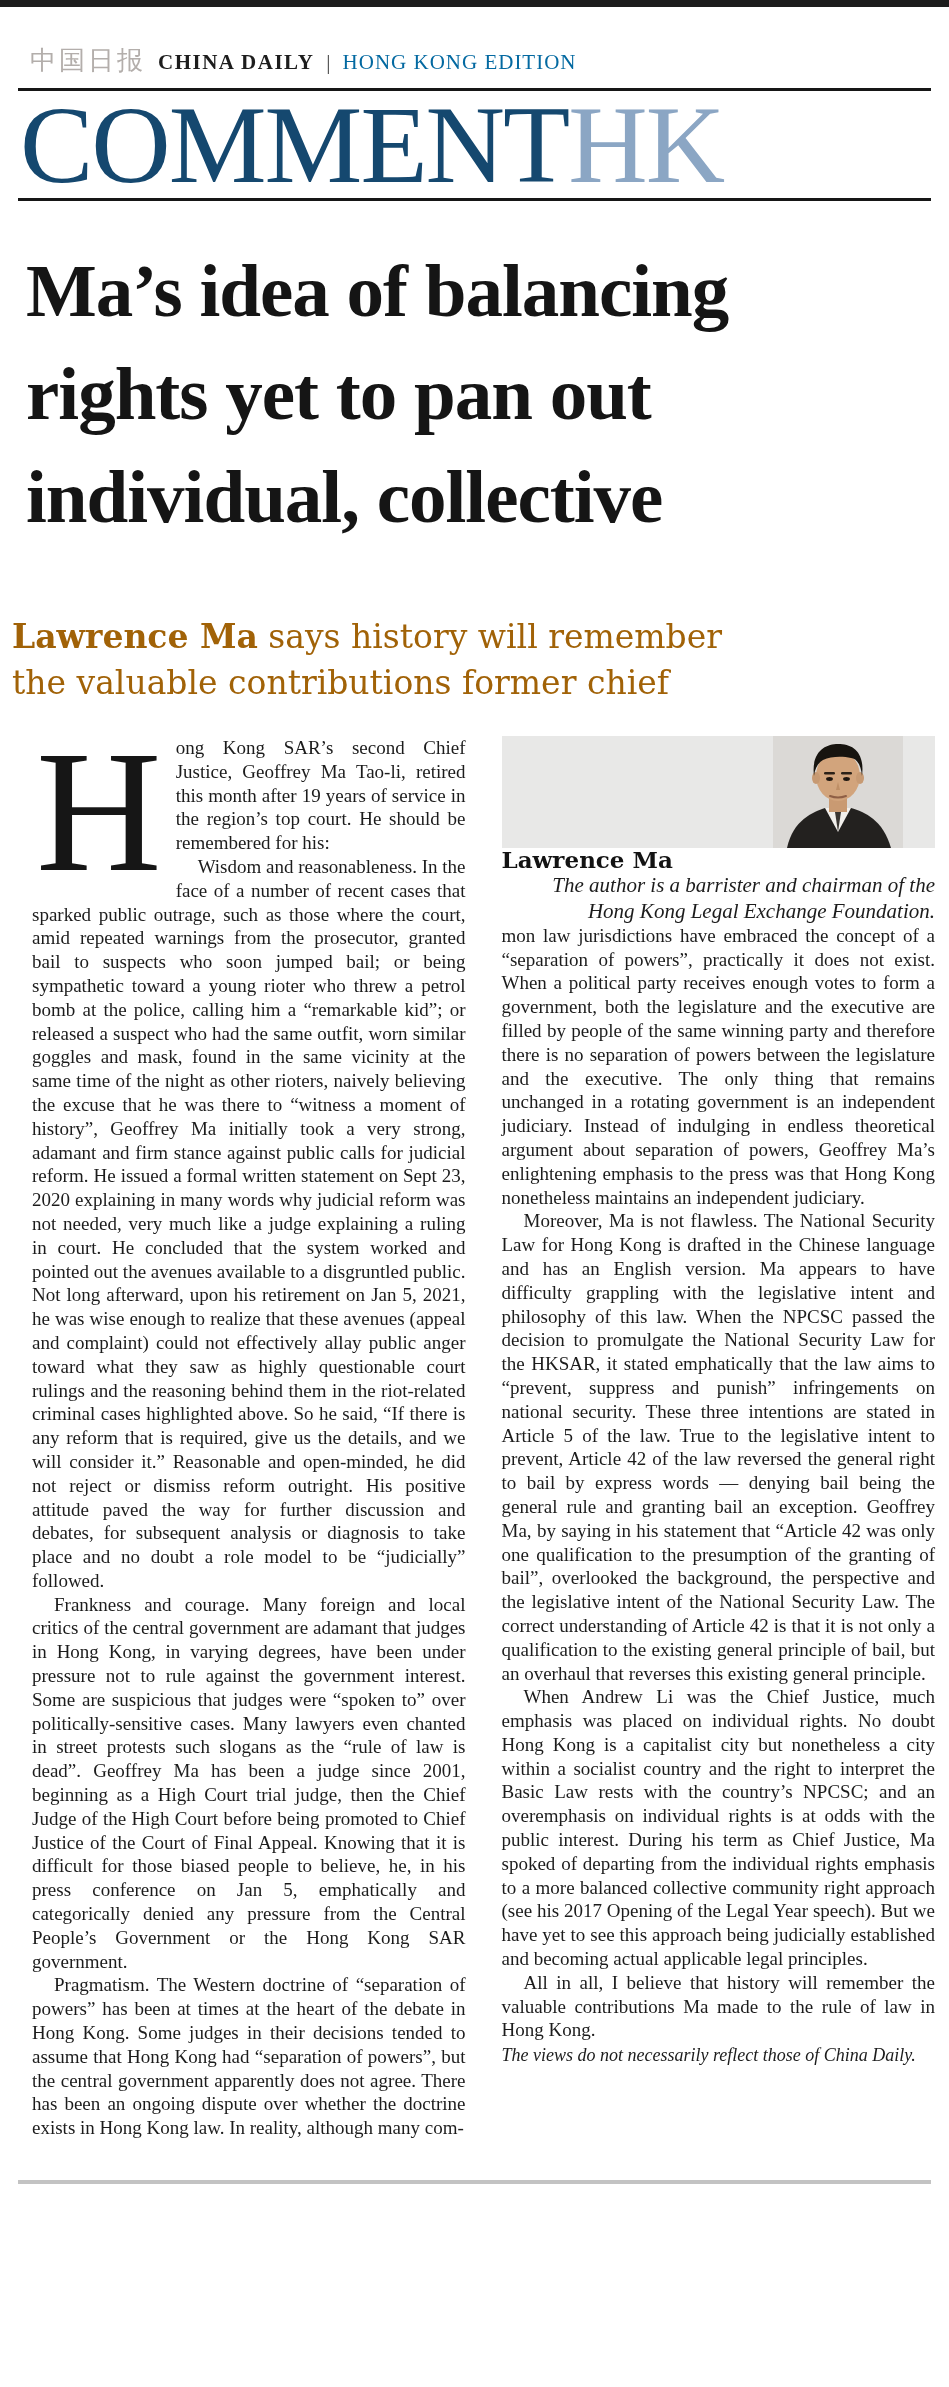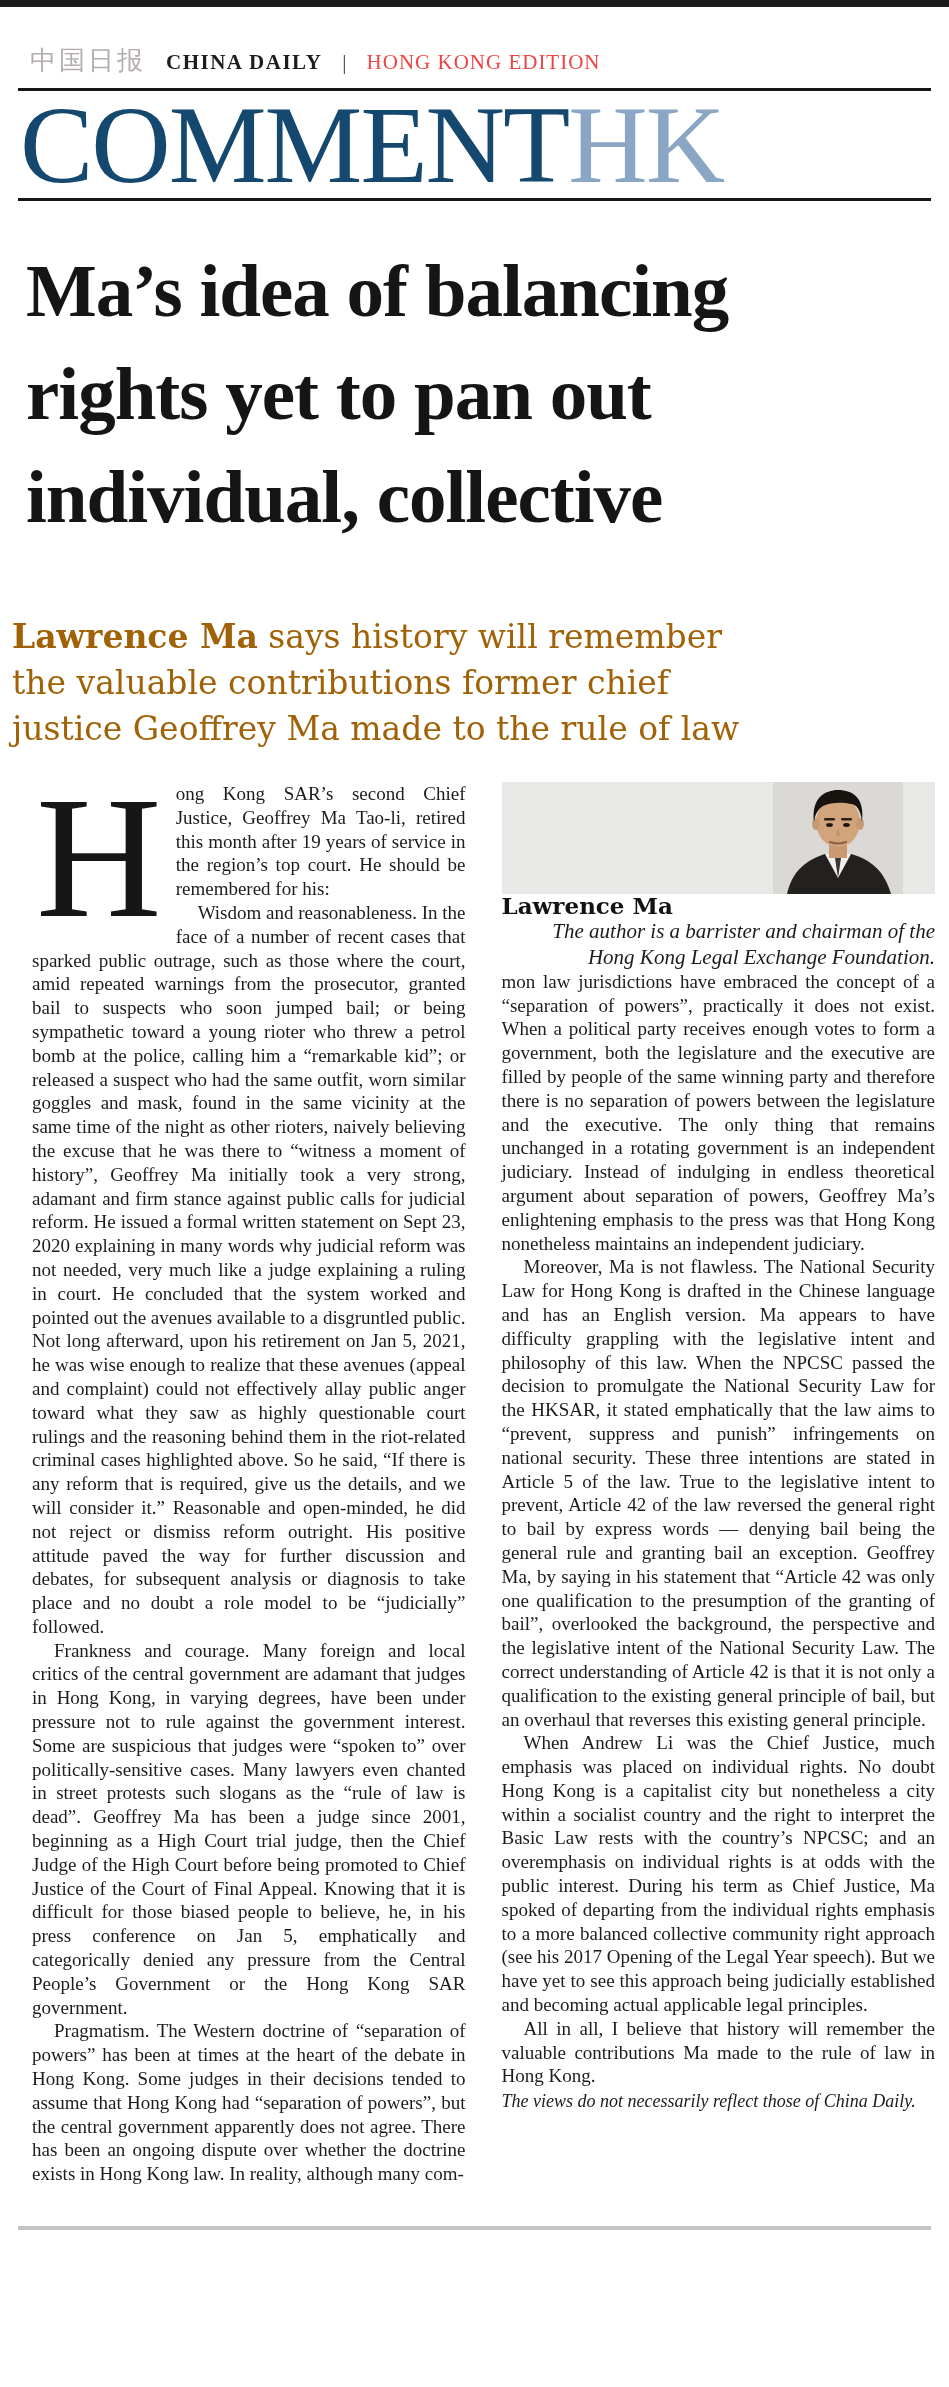--- a/index.html
+++ b/index.html
@@ -3,25 +3,25 @@
 <meta charset="utf-8">
 <style>
   * { margin:0; padding:0; box-sizing:border-box; }
   html,body { background:#ffffff; }
   .page {
     width:949px; min-height:2387px; background:#ffffff; position:relative;
     font-family:"Liberation Serif", serif; overflow:hidden;
   }
   .topbar { height:7px; background:#1c1c1c; width:100%; }
 
-  .brandbar { display:flex; align-items:baseline; gap:20px; margin:36px 18px 10px 30px; }
+  .brandbar { display:flex; align-items:baseline; gap:12px; margin:36px 18px 10px 30px; }
   .logo-cn { font-family:"DejaVu Serif", serif; font-size:26px; color:#b3aeab; letter-spacing:3px; }
   .brand   { font-family:"Liberation Serif", serif; font-weight:bold; font-size:21px; letter-spacing:1.5px; color:#1d1d1d; }
   .sep     { color:#444; font-size:21px; }
-  .edition { font-family:"Liberation Serif", serif; font-size:21px; letter-spacing:1px; color:#ef4444; }
+  .edition { font-family:"Liberation Serif", serif; font-size:21px; letter-spacing:1px; color:#0369a1; }
 
   .rule  { height:3px; background:#161616; margin:0 18px; }
   .rule2 { height:3px; background:#161616; margin:3px 18px 0; }
 
   .masthead {
     margin:4px 18px 0 20px; font-family:"Liberation Serif", serif; font-weight:normal;
     font-size:110px; line-height:100px; letter-spacing:-2px; white-space:nowrap;
   }
   .masthead .part1 { }
   .masthead .part2 { }
@@ -86,21 +86,20 @@
 
   <h2 class="headline">
     <div>Ma’s idea of balancing</div>
     <div>rights yet to pan out</div>
     <div>individual, collective</div>
   </h2>
 
   <div class="standfirst">
     <div><span class="sf-author">Lawrence Ma</span><span> says history will remember</span></div>
     <div>the valuable contributions former chief</div>
-    <div>justice Geoffrey Ma made to the rule of law</div>
   </div>
 
   <div class="columns">
 
     <div class="col">
       <span class="dropcap">H</span>
       <p>ong Kong SAR’s second Chief Justice, Geoffrey Ma Tao-li, retired this month after 19 years of service in the region’s top court. He should be remembered for his:</p>
       <p class="indent">Wisdom and reasonableness. In the face of a number of recent cases that sparked public outrage, such as those where the court, amid repeated warnings from the prosecutor, granted bail to suspects who soon jumped bail; or being sympathetic toward a young rioter who threw a petrol bomb at the police, calling him a “remarkable kid”; or released a suspect who had the same outfit, worn similar goggles and mask, found in the same vicinity at the same time of the night as other rioters, naively believing the excuse that he was there to “witness a moment of history”, Geoffrey Ma initially took a very strong, adamant and firm stance against public calls for judicial reform. He issued a formal written statement on Sept 23, 2020 explaining in many words why judicial reform was not needed, very much like a judge explaining a ruling in court. He concluded that the system worked and pointed out the avenues available to a disgruntled public. Not long afterward, upon his retirement on Jan 5, 2021, he was wise enough to realize that these avenues (appeal and complaint) could not effectively allay public anger toward what they saw as highly questionable court rulings and the reasoning behind them in the riot-related criminal cases highlighted above. So he said, “If there is any reform that is required, give us the details, and we will consider it.” Reasonable and open-minded, he did not reject or dismiss reform outright. His positive attitude paved the way for further discussion and debates, for subsequent analysis or diagnosis to take place and no doubt a role model to be “judicially” followed.</p>
       <p class="indent">Frankness and courage. Many foreign and local critics of the central government are adamant that judges in Hong Kong, in varying degrees, have been under pressure not to rule against the government interest. Some are suspicious that judges were “spoken to” over politically-sensitive cases. Many lawyers even chanted in street protests such slogans as the “rule of law is dead”. Geoffrey Ma has been a judge since 2001, beginning as a High Court trial judge, then the Chief Judge of the High Court before being promoted to Chief Justice of the Court of Final Appeal. Knowing that it is difficult for those biased people to believe, he, in his press conference on Jan 5, emphatically and categorically denied any pressure from the Central People’s Government or the Hong Kong SAR government.</p>
       <p class="indent">Pragmatism. The Western doctrine of “separation of powers” has been at times at the heart of the debate in Hong Kong. Some judges in their decisions tended to assume that Hong Kong had “separation of powers”, but the central government apparently does not agree. There has been an ongoing dispute over whether the doctrine exists in Hong Kong law. In reality, although many com-</p>

